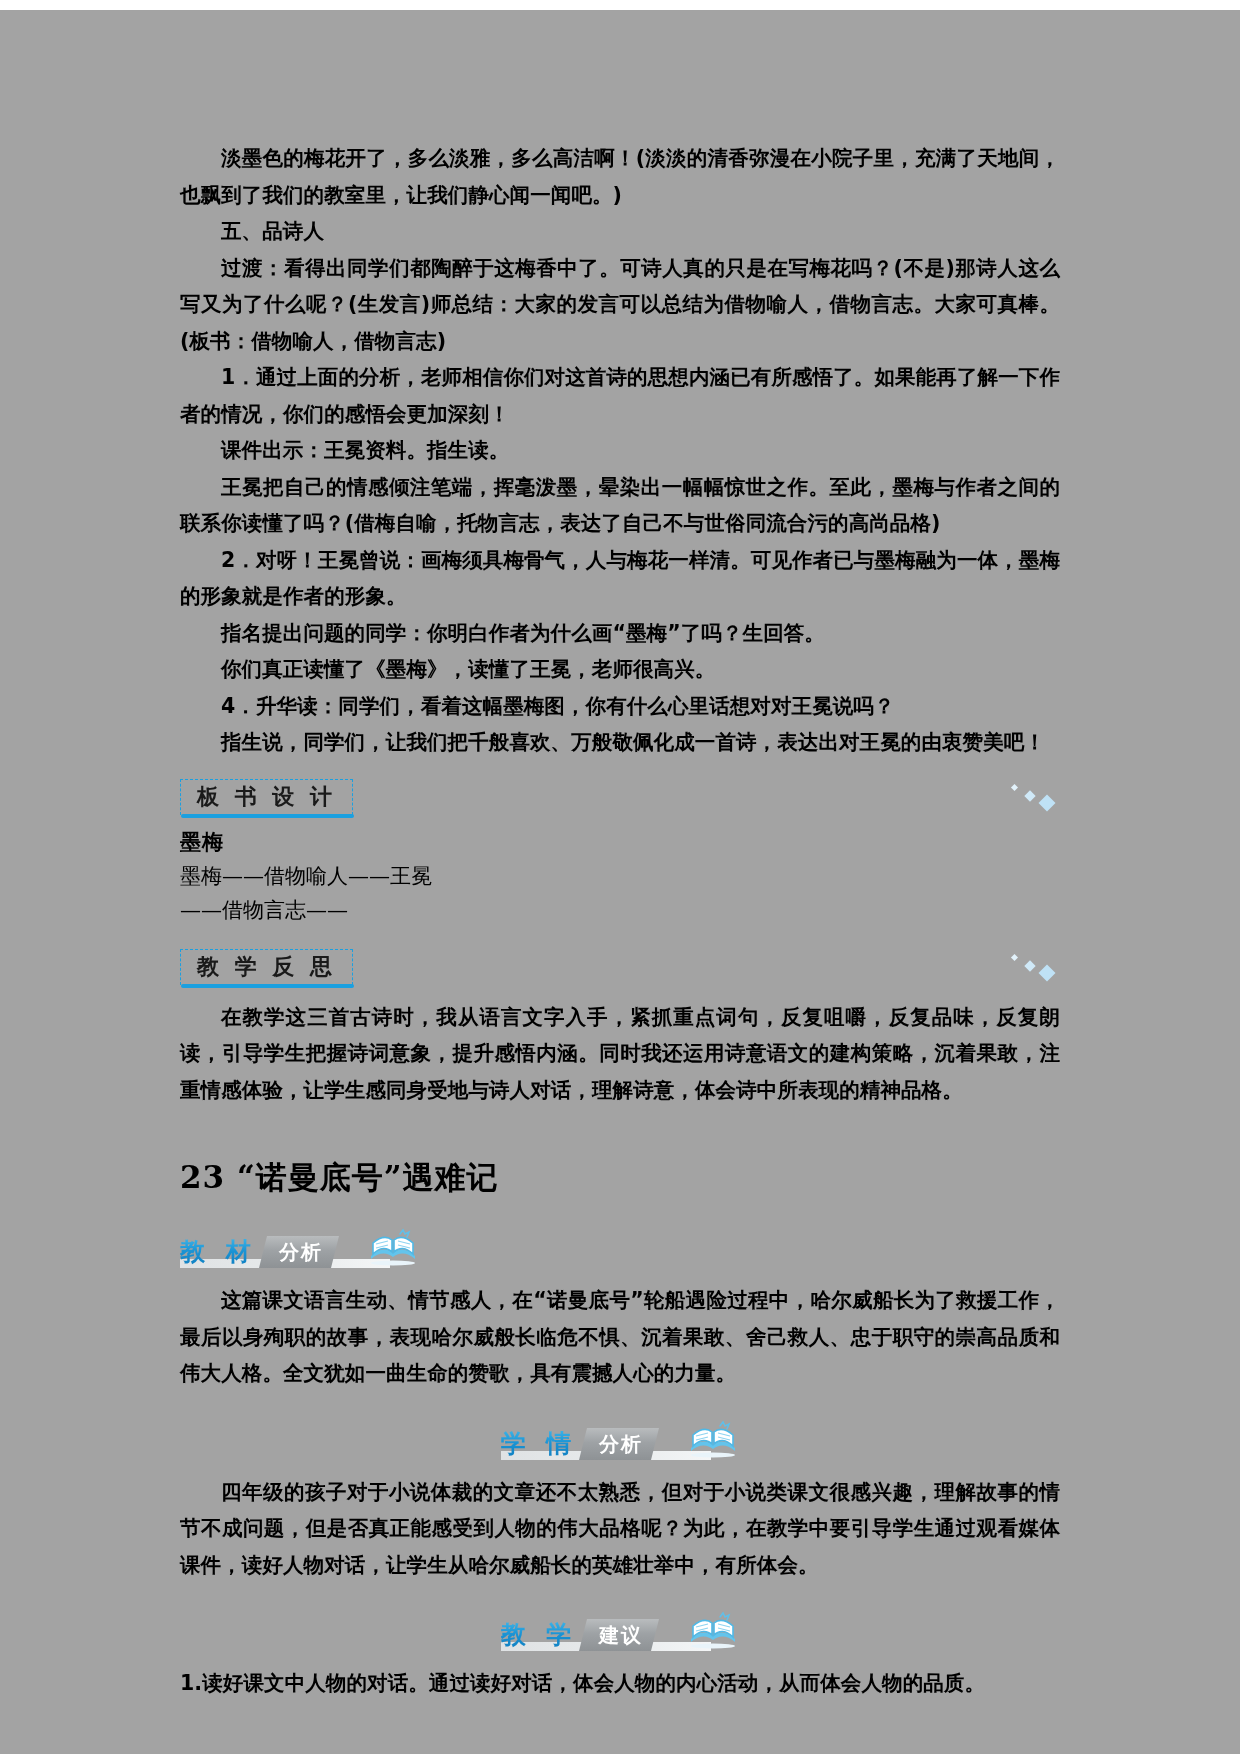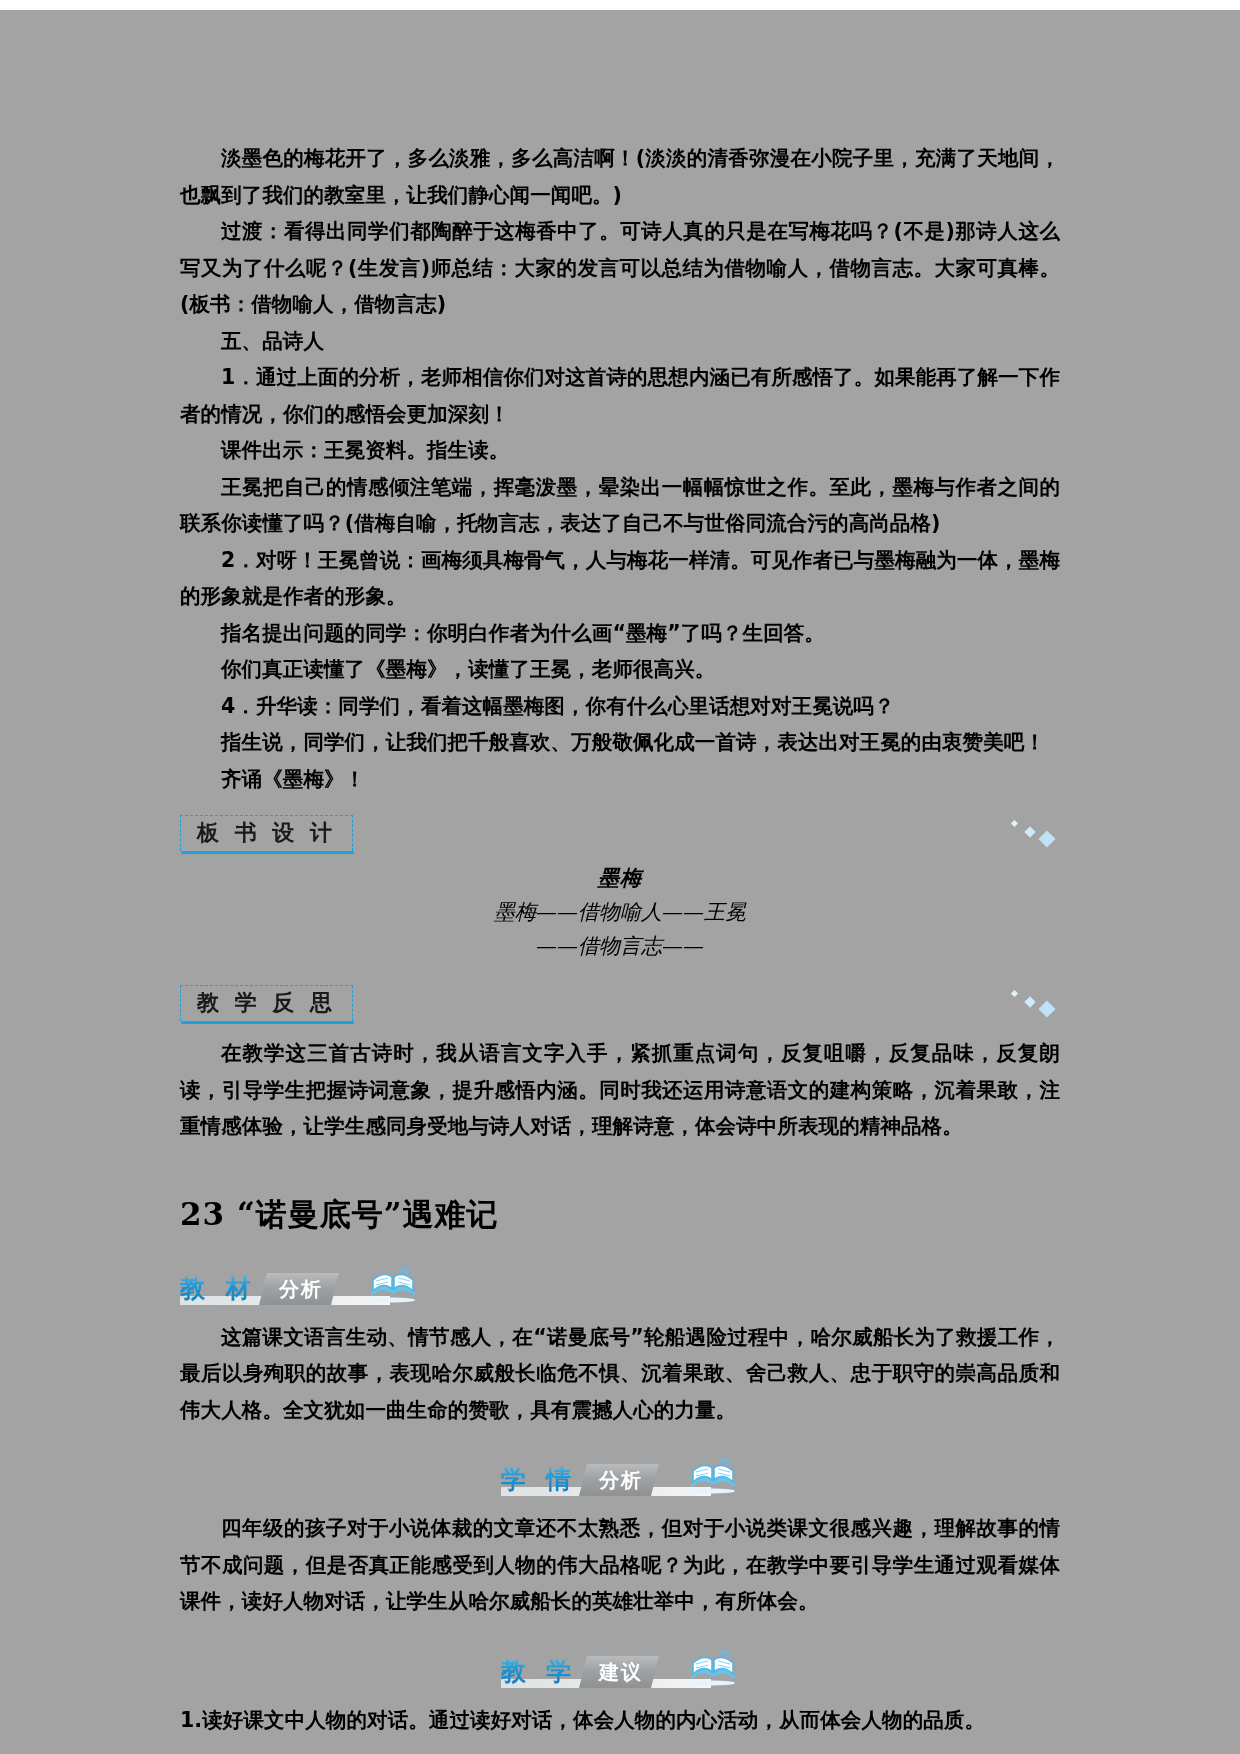--- a/index.html
+++ b/index.html
@@ -98,23 +98,21 @@
     display: block;
     background: #cfe9f8;
     transform: rotate(45deg);
   }
   .badge-diamonds i.d1 { width: 5px;  height: 5px;  left: 4px;  top: 6px;  background:#e2f2fb; }
   .badge-diamonds i.d2 { width: 8px;  height: 8px;  left: 18px; top: 13px; background:#cfe9f8; }
   .badge-diamonds i.d3 { width: 12px; height: 12px; left: 33px; top: 18px; background:#bfe2f6; }
 
   
   .board-content {
-    text-align: center;
     margin-top: 10px;
-    font-style: italic;
   }
   .board-line {
     font-family: "DejaVu Serif", "Liberation Serif", serif;
     font-size: 21px;
     line-height: 34px;
     color: #000;
   }
   .board-line.title-line {
     font-weight: 700;
     font-family: "DejaVu Sans", "Liberation Sans", sans-serif;
@@ -193,31 +191,30 @@
   .gap-md { height: 22px; }
 </style>
 </head>
 <body>
 
 <div class="page">
   <div class="doc-body">
 
     <div>
       <p class="para indent">淡墨色的梅花开了，多么淡雅，多么高洁啊！(淡淡的清香弥漫在小院子里，充满了天地间，也飘到了我们的教室里，让我们静心闻一闻吧。)</p>
+      <p class="para indent">五、品诗人</p>
       <p class="para indent">过渡：看得出同学们都陶醉于这梅香中了。可诗人真的只是在写梅花吗？(不是)那诗人这么写又为了什么呢？(生发言)师总结：大家的发言可以总结为借物喻人，借物言志。大家可真棒。(板书：借物喻人，借物言志)</p>
-      <p class="para indent">五、品诗人</p>
       <p class="para indent">1．通过上面的分析，老师相信你们对这首诗的思想内涵已有所感悟了。如果能再了解一下作者的情况，你们的感悟会更加深刻！</p>
       <p class="para indent">课件出示：王冕资料。指生读。</p>
       <p class="para indent">王冕把自己的情感倾注笔端，挥毫泼墨，晕染出一幅幅惊世之作。至此，墨梅与作者之间的联系你读懂了吗？(借梅自喻，托物言志，表达了自己不与世俗同流合污的高尚品格)</p>
       <p class="para indent">2．对呀！王冕曾说：画梅须具梅骨气，人与梅花一样清。可见作者已与墨梅融为一体，墨梅的形象就是作者的形象。</p>
       <p class="para indent">指名提出问题的同学：你明白作者为什么画“墨梅”了吗？生回答。</p>
       <p class="para indent">你们真正读懂了《墨梅》，读懂了王冕，老师很高兴。</p>
       <p class="para indent">4．升华读：同学们，看着这幅墨梅图，你有什么心里话想对对王冕说吗？</p>
       <p class="para indent">指生说，同学们，让我们把千般喜欢、万般敬佩化成一首诗，表达出对王冕的由衷赞美吧！</p>
-      <p class="para indent">齐诵《墨梅》！</p>
     </div>
 
     <div class="center-badge-wrap">
       <div class="outline-badge">
         <span class="ob-text">板 书 设 计</span>
       </div>
       <div class="badge-diamonds">
         <i class="d1"></i>
           <i class="d2"></i>
           <i class="d3"></i>

